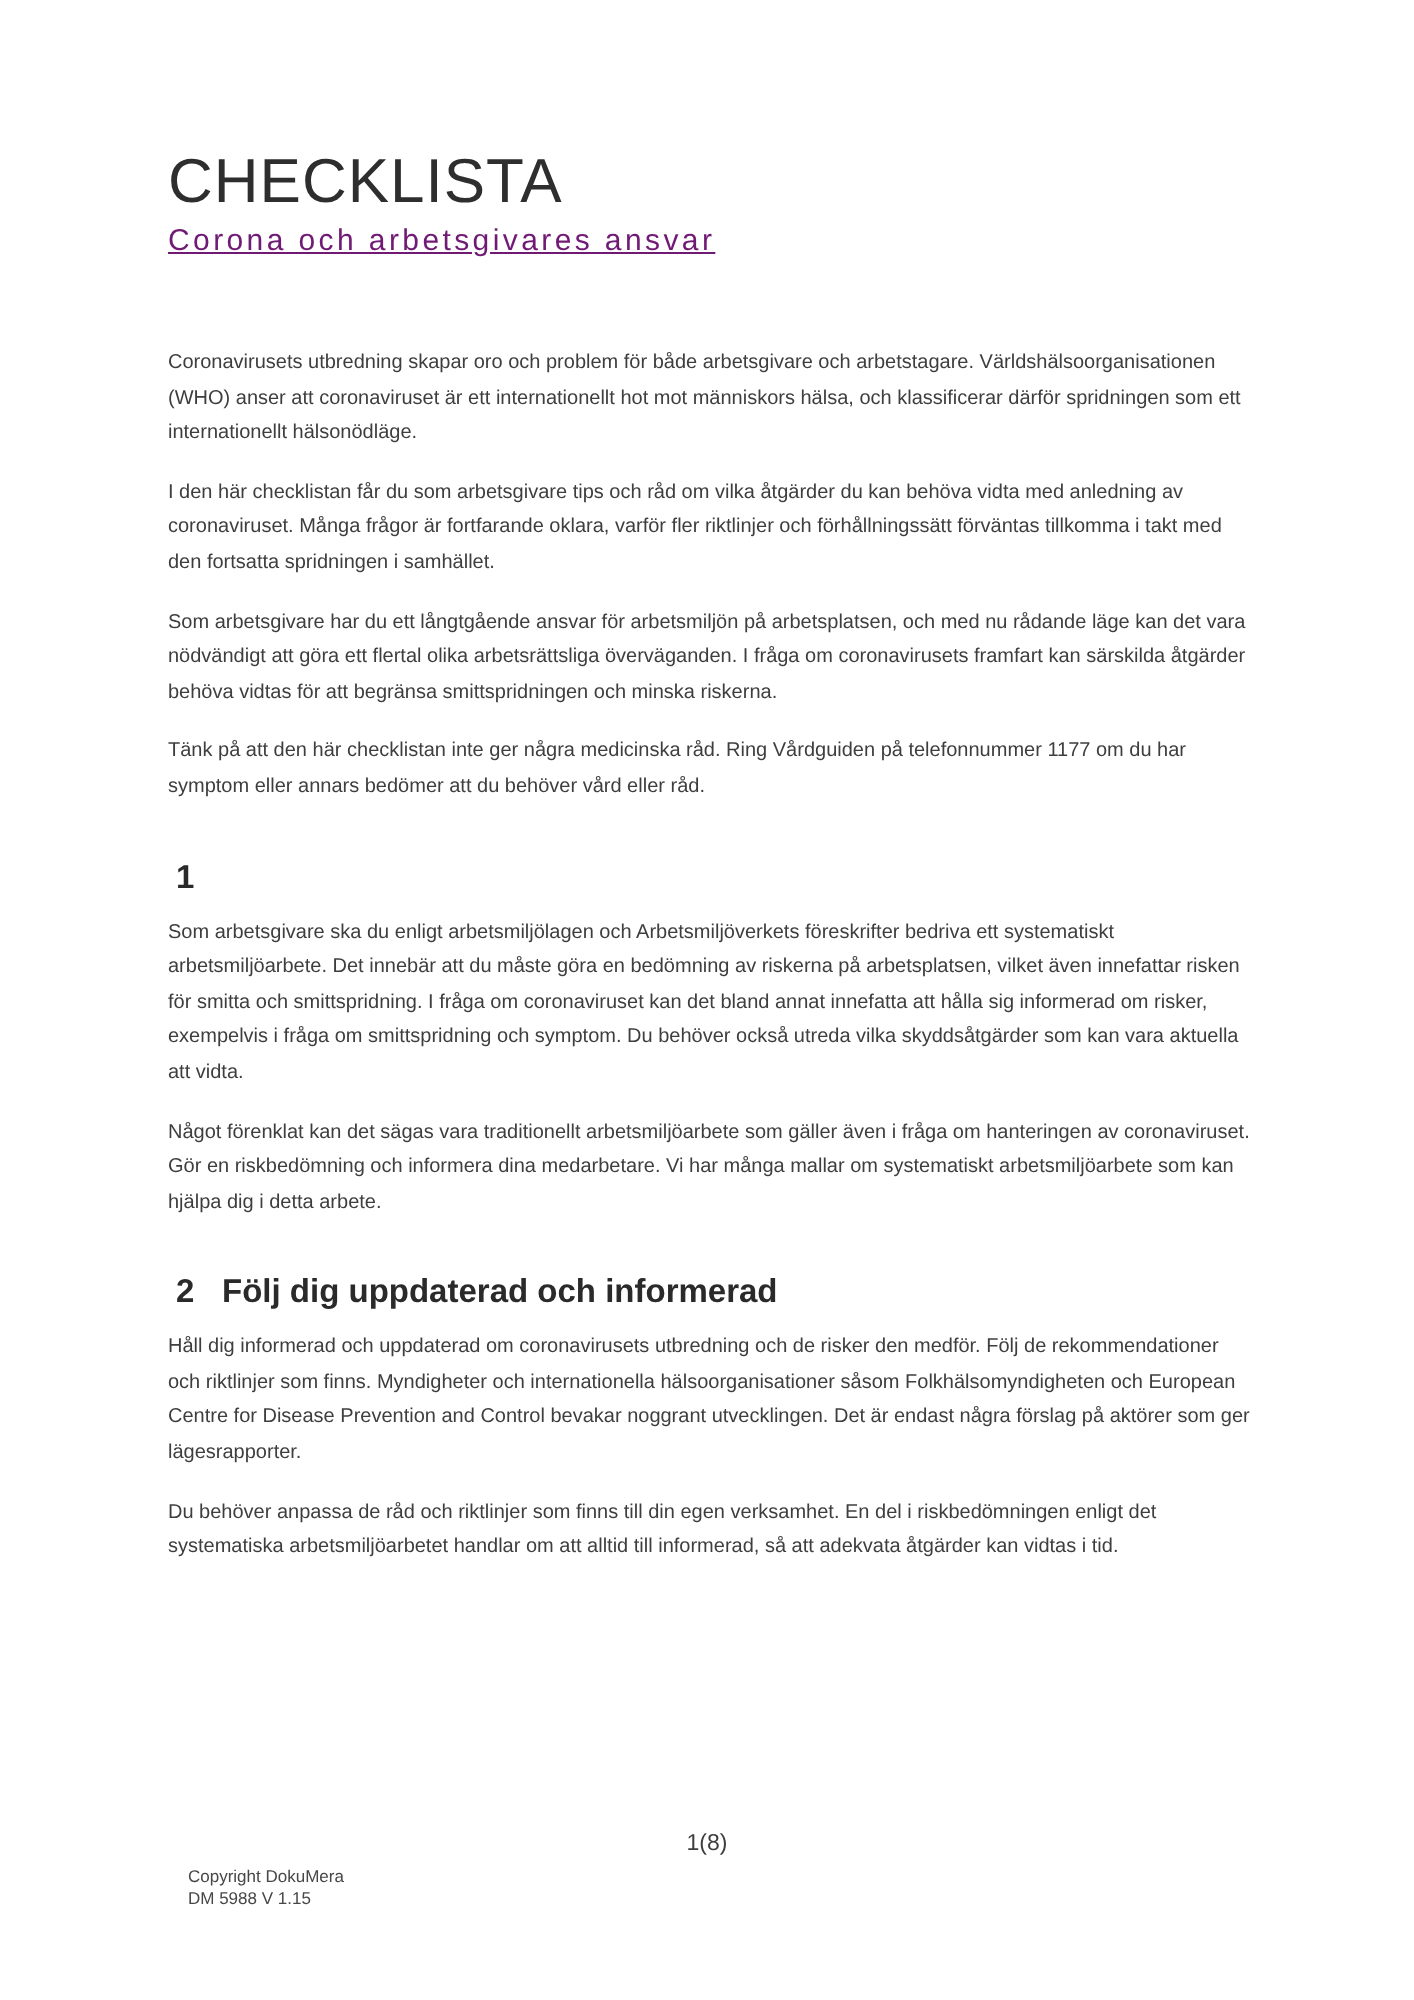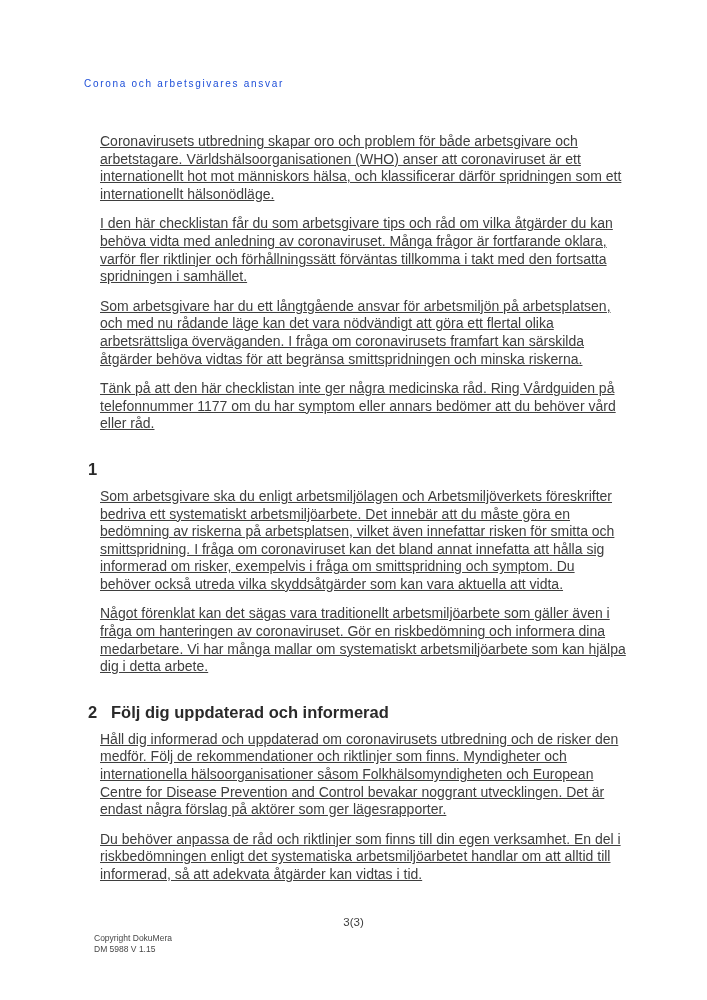--- a/index.html
+++ b/index.html
@@ -24,35 +24,35 @@
   }
   .doc-title {
     font-size: 31px;
     font-weight: 400;
     letter-spacing: 0.5px;
     color: #2e2e2e;
     line-height: 34px;
     margin: 0;
   }
   .doc-subtitle {
-    font-size: 10px;
+    font-size: 15px;
     font-weight: 400;
     letter-spacing: 1.7px;
-    color: #1d4ed8;
+    color: #701a75;
     margin: 4px 0 0 0;
+    text-decoration: underline;
   }
   .intro-block {
     margin-top: 44px;
   }
   p.body-para {
-    font-size: 14px;
+    font-size: 10px;
     line-height: 17.6px;
     color: #3e3e3e;
-    margin: 0 0 12px 16px;
-    text-decoration: underline;
+    margin: 0 0 12px 0;
   }
   h2.section-heading {
     display: flex;
     align-items: baseline;
     font-size: 16.5px;
     font-weight: 600;
     color: #2a2a2a;
     margin: 25px 0 8px 0;
     line-height: 22px;
   }
@@ -80,20 +80,21 @@
     color: #474747;
     margin-left: 10px;
   }
 </style>
 </head>
 <body>
 
 <div class="page">
   <div class="content">
 
+    <h1 class="doc-title">CHECKLISTA</h1>
     <div class="doc-subtitle">Corona och arbetsgivares ansvar</div>
 
     <div class="intro-block">
       <p class="body-para">Coronavirusets utbredning skapar oro och problem för både arbetsgivare och arbetstagare. Världshälsoorganisationen (WHO) anser att coronaviruset är ett internationellt hot mot människors hälsa, och klassificerar därför spridningen som ett internationellt hälsonödläge.</p>
       <p class="body-para">I den här checklistan får du som arbetsgivare tips och råd om vilka åtgärder du kan behöva vidta med anledning av coronaviruset. Många frågor är fortfarande oklara, varför fler riktlinjer och förhållningssätt förväntas tillkomma i takt med den fortsatta spridningen i samhället.</p>
       <p class="body-para">Som arbetsgivare har du ett långtgående ansvar för arbetsmiljön på arbetsplatsen, och med nu rådande läge kan det vara nödvändigt att göra ett flertal olika arbetsrättsliga överväganden. I fråga om coronavirusets framfart kan särskilda åtgärder behöva vidtas för att begränsa smittspridningen och minska riskerna.</p>
       <p class="body-para">Tänk på att den här checklistan inte ger några medicinska råd. Ring Vårdguiden på telefonnummer 1177 om du har symptom eller annars bedömer att du behöver vård eller råd.</p>
     </div>
 
     <div>
@@ -108,19 +109,19 @@
       <h2 class="section-heading">
         <span class="section-number">2</span>
         <span>Följ dig uppdaterad och informerad</span>
       </h2>
       <p class="body-para">Håll dig informerad och uppdaterad om coronavirusets utbredning och de risker den medför. Följ de rekommendationer och riktlinjer som finns. Myndigheter och internationella hälsoorganisationer såsom Folkhälsomyndigheten och European Centre for Disease Prevention and Control bevakar noggrant utvecklingen. Det är endast några förslag på aktörer som ger lägesrapporter.</p>
       <p class="body-para">Du behöver anpassa de råd och riktlinjer som finns till din egen verksamhet. En del i riskbedömningen enligt det systematiska arbetsmiljöarbetet handlar om att alltid till informerad, så att adekvata åtgärder kan vidtas i tid.</p>
     </div>
 
   </div>
 
-  <div class="footer-page-number">3(3)</div>
+  <div class="footer-page-number">1(8)</div>
 
   <div class="footer-copyright">
     <div>Copyright DokuMera</div>
     <div>DM 5988 V 1.15</div>
   </div>
 </div>
 
 </body></html>

